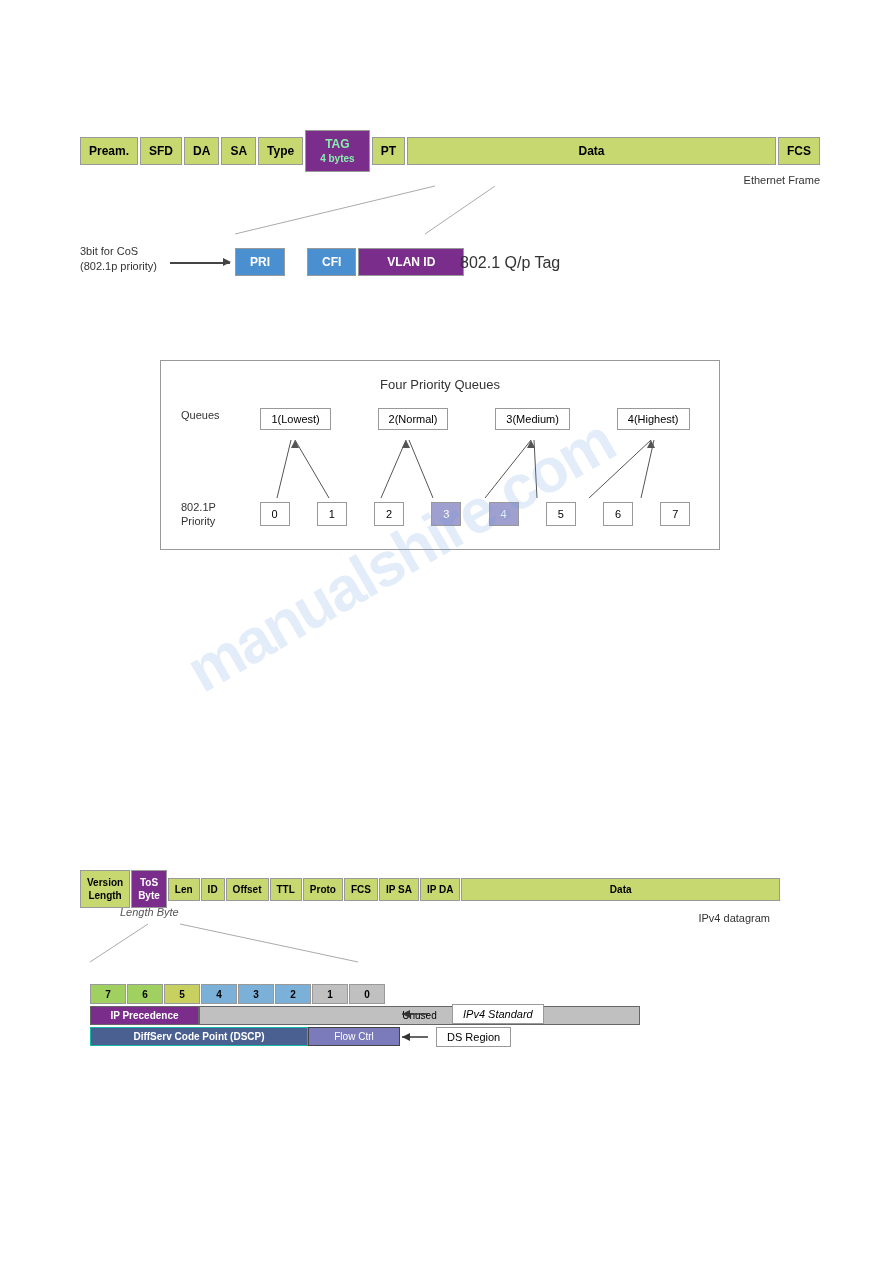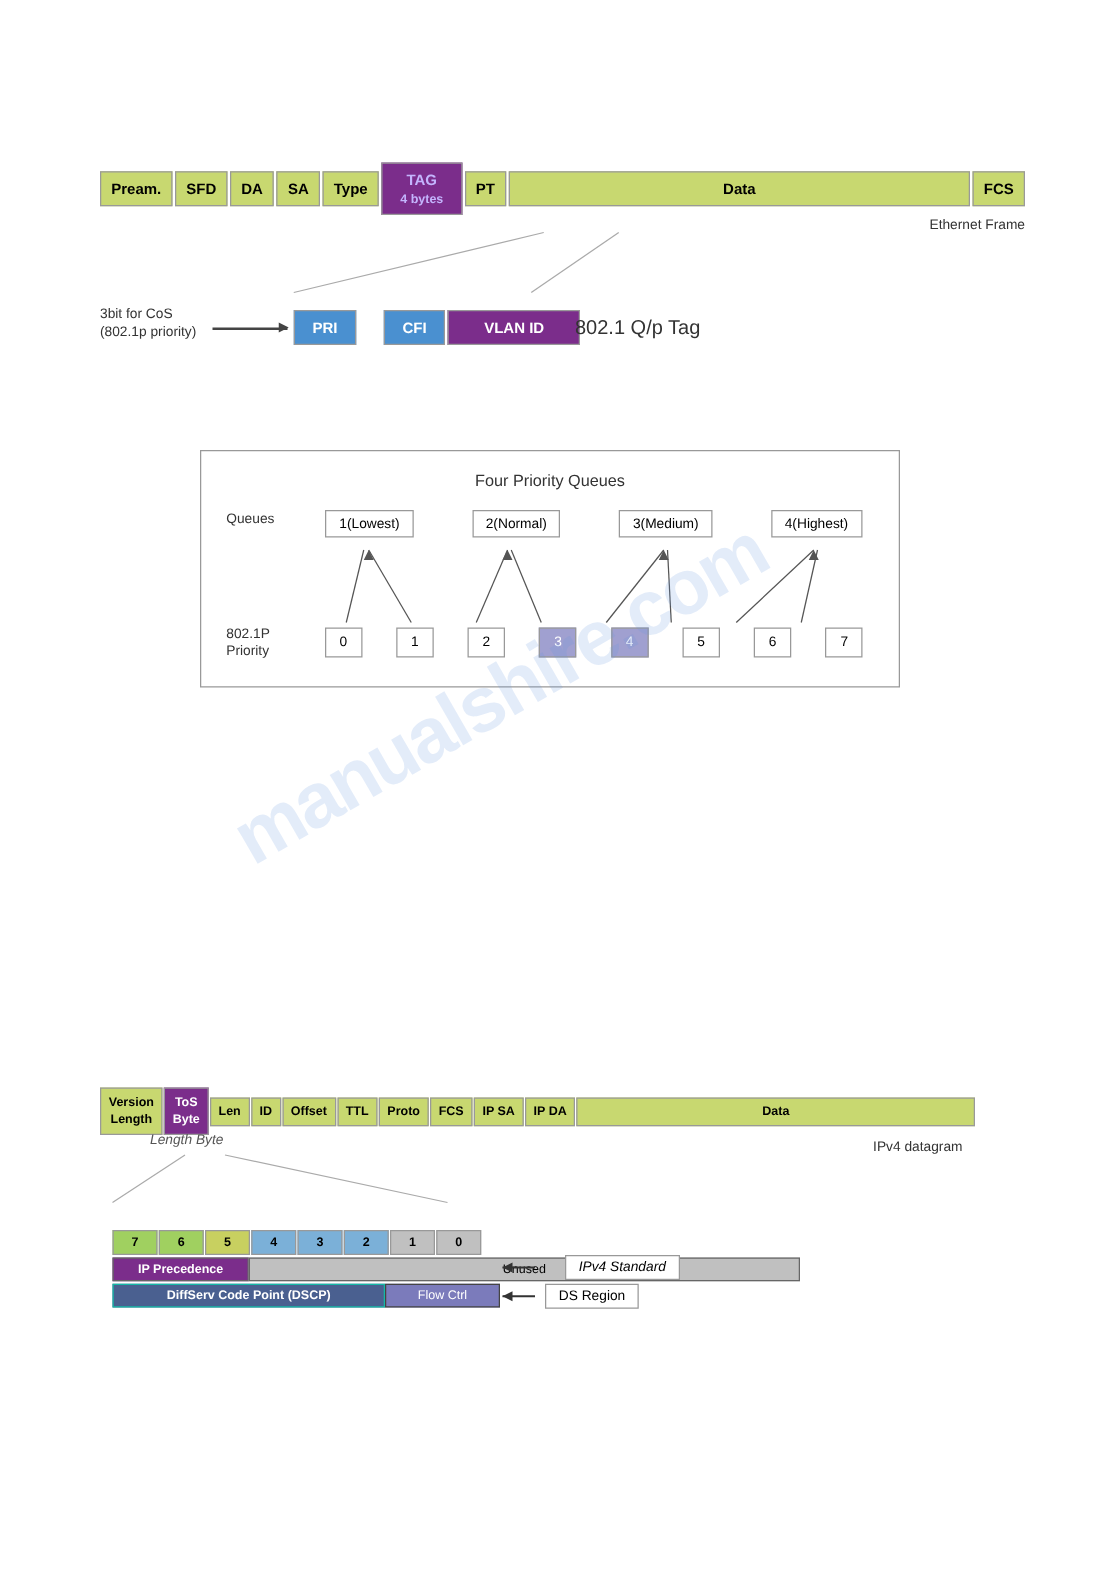--- a/index.html
+++ b/index.html
@@ -34,21 +34,21 @@
       font-size: 12px;
       font-weight: bold;
       white-space: nowrap;
     }
 
     .eth-pream  { background: #c8d870; }
     .eth-sfd    { background: #c8d870; }
     .eth-da     { background: #c8d870; }
     .eth-sa     { background: #c8d870; }
     .eth-type   { background: #c8d870; }
-    .eth-tag    { background: #7b2d8b; color: #c4b5fd; padding: 6px 14px; }
+    .eth-tag    { background: #7b2d8b; color: #86efac; padding: 6px 14px; }
     .eth-pt     { background: #c8d870; }
     .eth-data   { background: #c8d870; flex: 1; }
     .eth-fcs    { background: #c8d870; }
 
     .eth-frame-label {
       text-align: right;
       font-size: 11px;
       color: #333;
       margin-top: 2px;
     }

